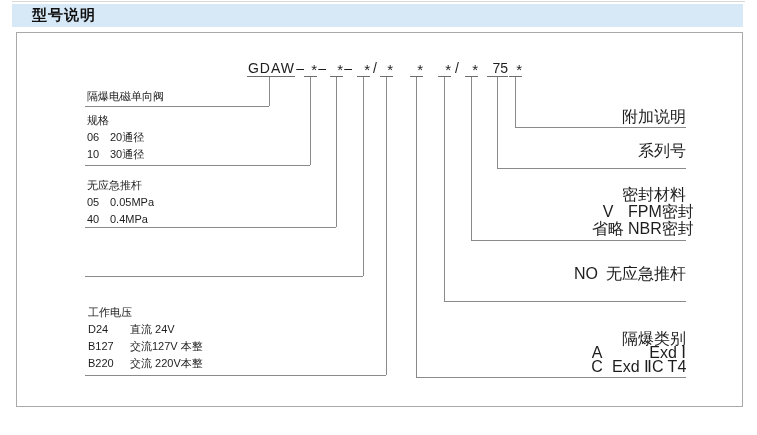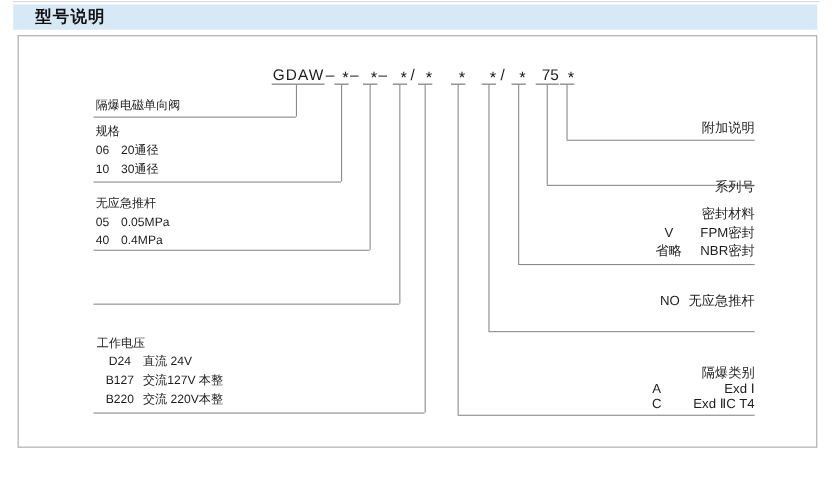--- a/index.html
+++ b/index.html
@@ -22,23 +22,23 @@
   .cp.u{border-bottom:1px solid #6e6e6e;}
   .cp.gdaw{letter-spacing:1px;font-size:14px;}
   .sg{font-style:normal;display:inline-block;transform:translateY(2px);font-size:15px;}
   
   .vline{position:absolute;width:1px;background:#8a8a8a;}
   .hline{position:absolute;height:1px;background:#8a8a8a;}
   
   .lblock{position:absolute;font-size:11px;line-height:17px;white-space:nowrap;}
   .lblock .title{display:block;}
   .lcode{display:inline-block;min-width:23px;}
-  .lcode-wide{display:inline-block;min-width:42px;text-align:center;}
+  .lcode-wide{display:inline-block;min-width:42px;}
   
-  .rblock{position:absolute;font-size:12px;line-height:17px;white-space:nowrap;text-align:right;}
+  .rblock{position:absolute;font-size:16px;line-height:17px;white-space:nowrap;text-align:right;}
   .rblock .title{display:block;}
   .row{display:block;}
   .rcode{display:inline-block;width:32px;text-align:center;margin-right:4px;}
   .rdesc{display:inline-block;width:58px;text-align:right;}
   .xcode{display:inline-block;width:14px;text-align:center;margin-right:8px;}
   .xdesc{display:inline-block;width:74px;text-align:right;}
   .gap{margin-left:8px;}
   .lh14{line-height:14px;margin-left:12px;}
 </style>
 </head>
@@ -113,21 +113,21 @@
     <span class="title">工作电压</span>
     <span class="row"><span class="lcode-wide">D24</span><span>直流 24V</span></span>
     <span class="row"><span class="lcode-wide">B127</span><span>交流127V 本整</span></span>
     <span class="row"><span class="lcode-wide">B220</span><span>交流 220V本整</span></span>
   </div>
 
   <div class="rblock" style="right:71px;top:108px">
     <span class="title">附加说明</span>
   </div>
 
-  <div class="rblock" style="right:71px;top:162px">
+  <div class="rblock" style="right:71px;top:142px">
     <span class="title">系列号</span>
   </div>
 
   <div class="rblock" style="right:71px;top:186px">
     <span class="title">密封材料</span>
     <span class="row"><span class="rcode">V</span><span class="rdesc">FPM密封</span></span>
     <span class="row"><span class="rcode">省略</span><span class="rdesc">NBR密封</span></span>
   </div>
 
   <div class="rblock" style="right:71px;top:265px">

